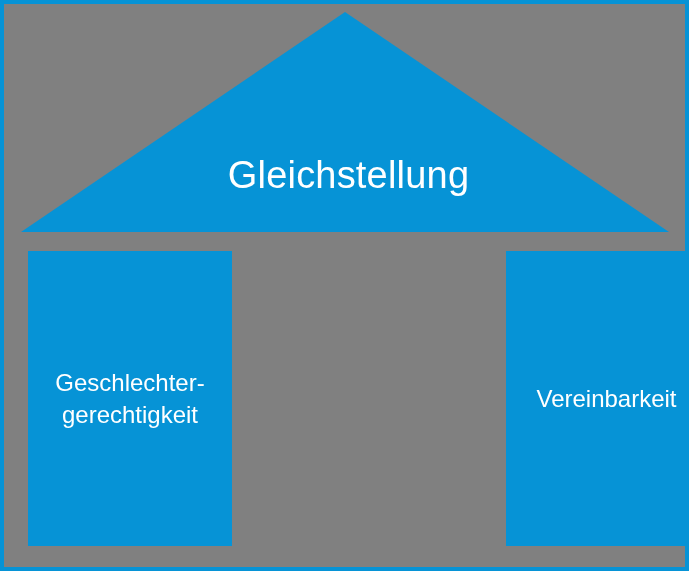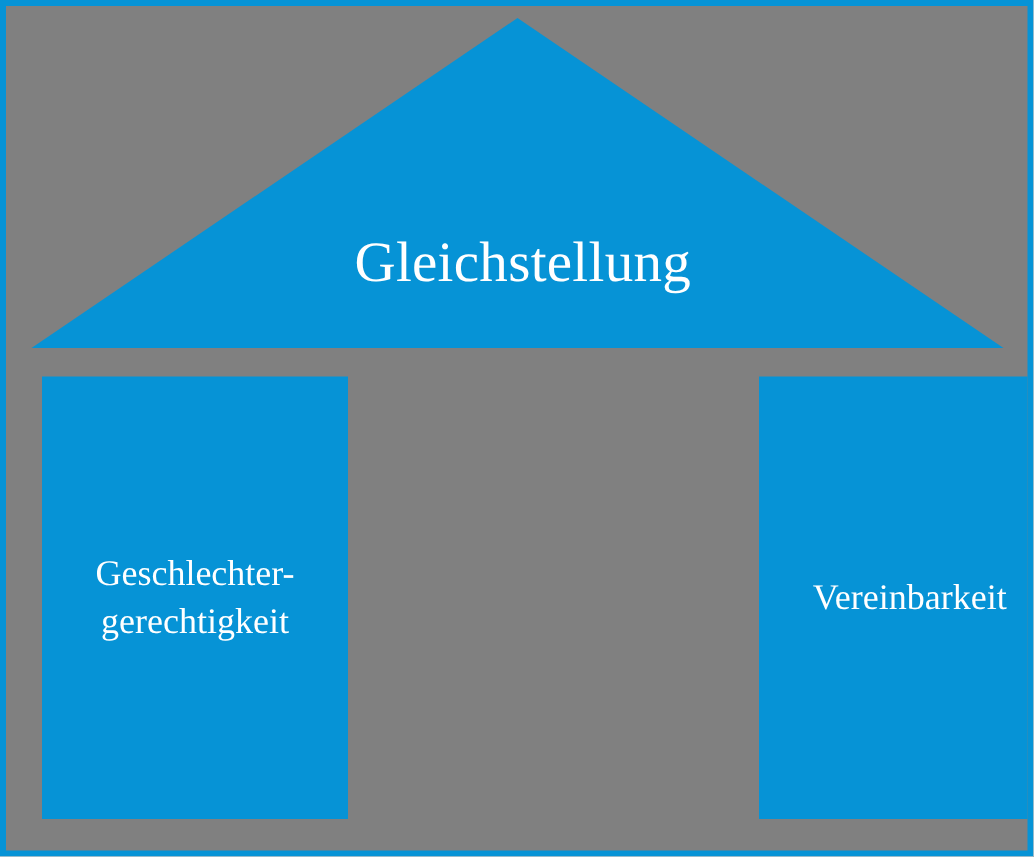--- a/index.html
+++ b/index.html
@@ -9,21 +9,21 @@
     background: #ffffff;
   }
   #canvas {
     position: relative;
     width: 689px;
     height: 571px;
     background: #808080;
     box-sizing: border-box;
     border: 4px solid #0693d6;
     overflow: hidden;
-    font-family: Liberation Serif, serif;
+    font-family: Liberation Sans, sans-serif;
   }
   
   #roof-svg {
     position: absolute;
     left: -4px;
     top: -4px;
     width: 689px;
     height: 240px;
     display: block;
   }

